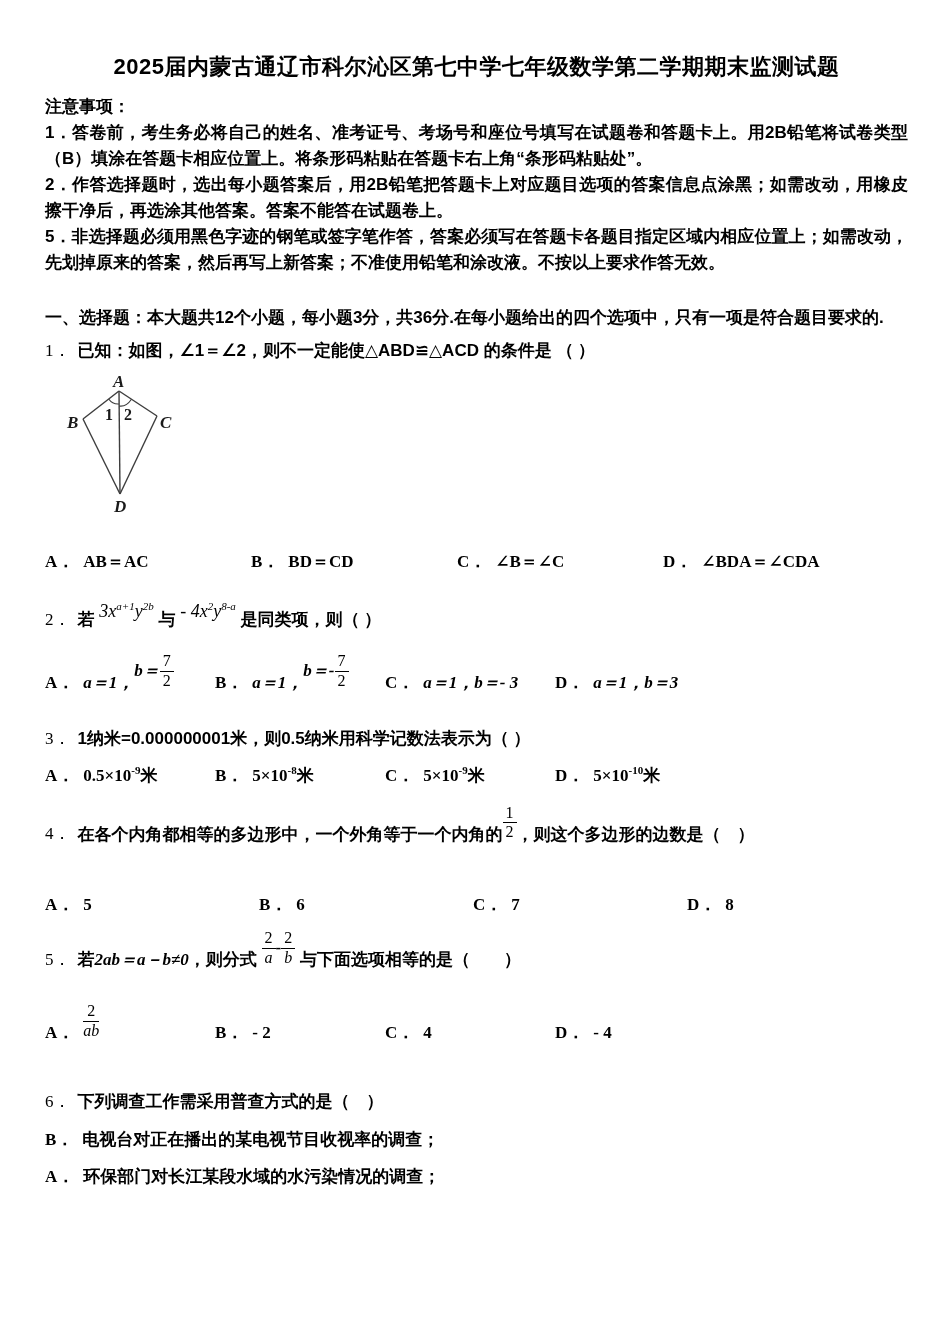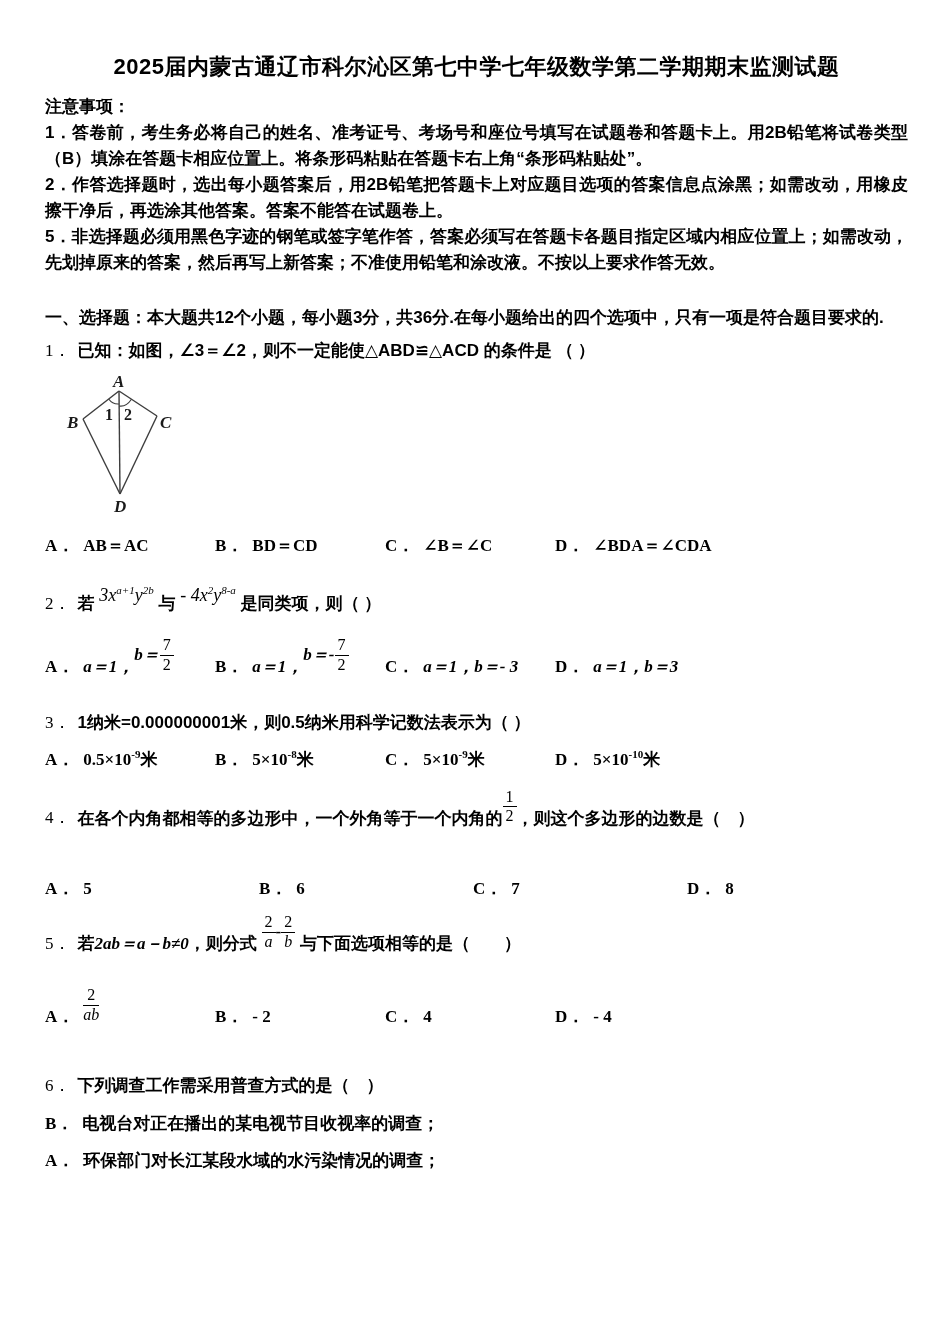--- a/index.html
+++ b/index.html
@@ -76,42 +76,42 @@
     <div class="notice">
       <p>注意事项：</p>
       <p>1．答卷前，考生务必将自己的姓名、准考证号、考场号和座位号填写在试题卷和答题卡上。用2B铅笔将试卷类型（B）填涂在答题卡相应位置上。将条形码粘贴在答题卡右上角“条形码粘贴处”。</p>
       <p>2．作答选择题时，选出每小题答案后，用2B铅笔把答题卡上对应题目选项的答案信息点涂黑；如需改动，用橡皮擦干净后，再选涂其他答案。答案不能答在试题卷上。</p>
       <p>5．非选择题必须用黑色字迹的钢笔或签字笔作答，答案必须写在答题卡各题目指定区域内相应位置上；如需改动，先划掉原来的答案，然后再写上新答案；不准使用铅笔和涂改液。不按以上要求作答无效。</p>
     </div>
 
     <div class="section-heading">一、选择题：本大题共12个小题，每小题3分，共36分.在每小题给出的四个选项中，只有一项是符合题目要求的.</div>
 
     <div class="qline" style="margin-top:11px;">
-      <span class="qnum">1．</span><span class="stem">已知：如图，∠3＝∠2，则不一定能使△ABD≌△ACD 的条件是 （ ）</span>
+      <span class="qnum">1．</span><span class="stem">已知：如图，∠1＝∠2，则不一定能使△ABD≌△ACD 的条件是 （ ）</span>
     </div>
 
     <div class="figure-wrap">
       <svg width="170" height="150" viewBox="0 0 170 150">
         <line class="fig-line" x1="62" y1="19" x2="26" y2="47"></line>
         <line class="fig-line" x1="62" y1="19" x2="100" y2="44"></line>
         <line class="fig-line" x1="62" y1="19" x2="63" y2="122"></line>
         <line class="fig-line" x1="26" y1="47" x2="63" y2="122"></line>
         <line class="fig-line" x1="100" y1="44" x2="63" y2="122"></line>
         <path class="fig-arc" d="M 51.7 27 Q 55.5 32.5 62.1 32"></path>
         <path class="fig-arc" d="M 62.2 34 Q 69 35.2 74.5 27.2"></path>
         <text class="fig-label" x="56" y="15">A</text>
         <text class="fig-label" x="10" y="56">B</text>
         <text class="fig-label" x="103" y="56">C</text>
         <text class="fig-label" x="57" y="140">D</text>
         <text class="fig-num" x="48" y="48">1</text>
         <text class="fig-num" x="67" y="48">2</text>
       </svg>
     </div>
 
-    <div class="opt-row" style="margin-top:12px;">
+    <div class="opt-row" style="margin-top:28px;gap:36px;">
       <div class="opt"><span class="olabel">A．</span><span class="serifb">AB＝AC</span></div>
       <div class="opt"><span class="olabel">B．</span><span class="serifb">BD＝CD</span></div>
       <div class="opt"><span class="olabel">C．</span><span class="serifb">∠B＝∠C</span></div>
       <div class="opt"><span class="olabel">D．</span><span class="serifb">∠BDA＝∠CDA</span></div>
     </div>
 
     <div class="qline" style="margin-top:30px;">
       <span class="qnum">2．</span><span class="stem">若</span>
       <span class="mform up8"><span>3x</span><sup>a+1</sup><span>y</span><sup>2b</sup></span>
       <span class="stem">与</span>

